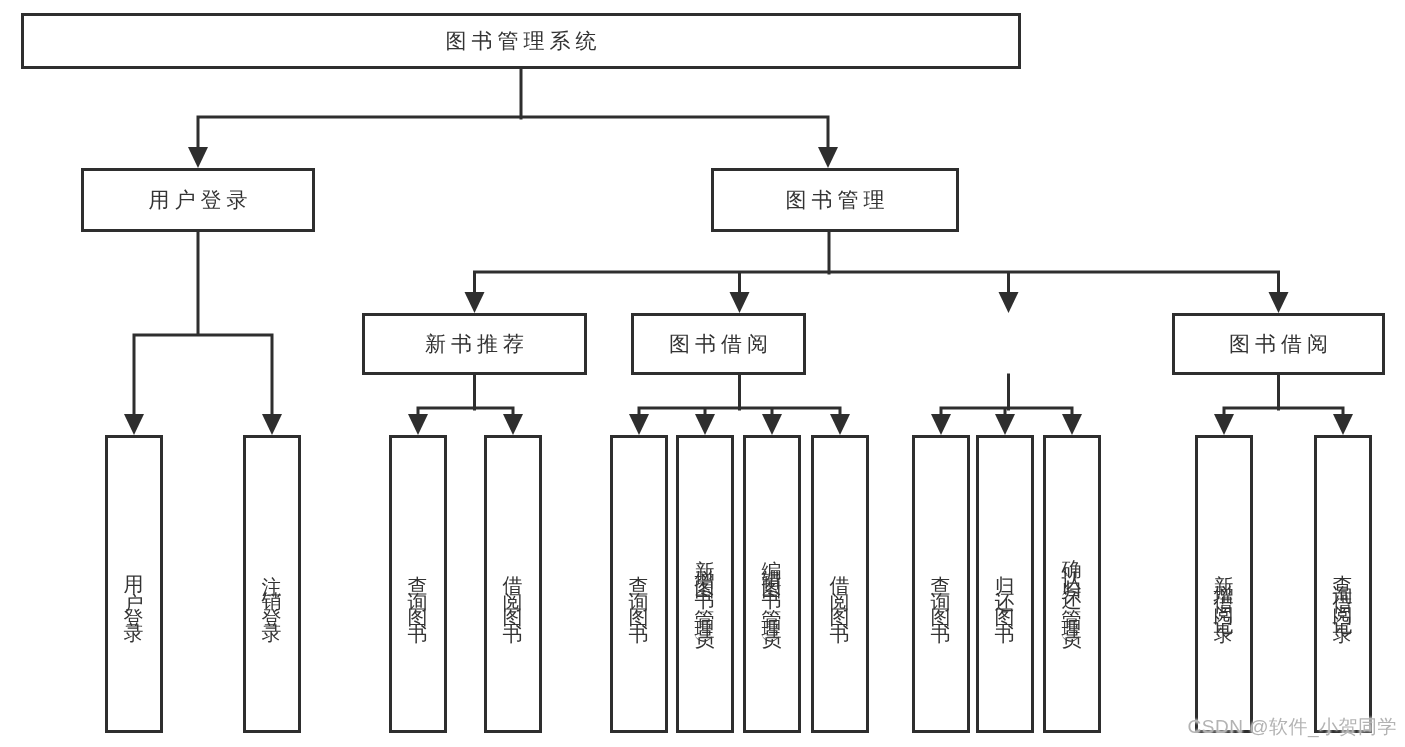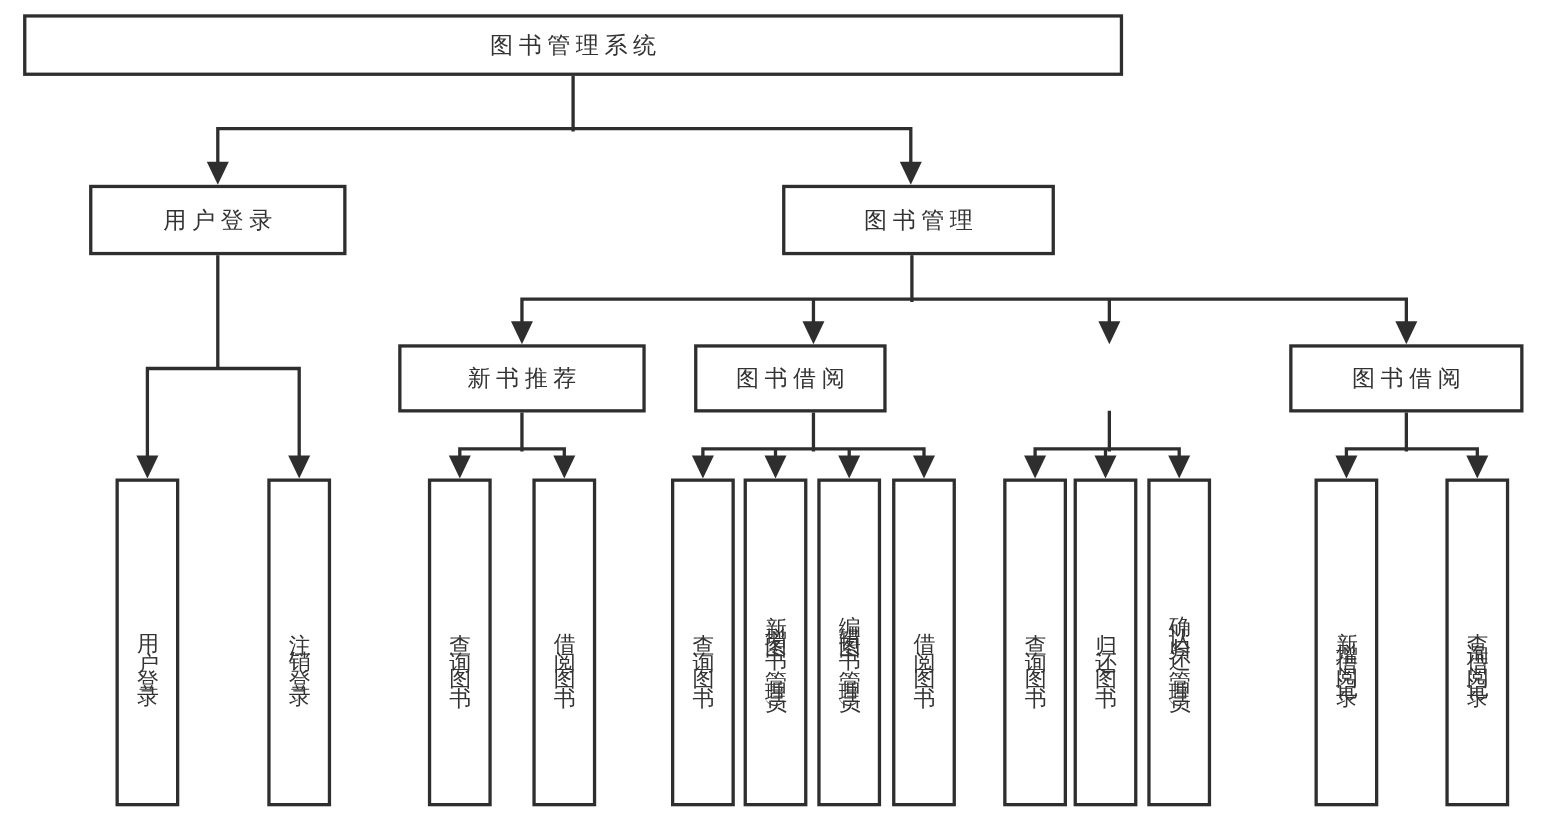--- a/index.html
+++ b/index.html
@@ -156,14 +156,15 @@
   <div class="vbox" style="left:1043px">
     <span class="vtext long">确认归还（管理员）</span>
   </div>
   <div class="vbox" style="left:1195px">
     <span class="vtext long">新增借阅记录</span>
   </div>
   <div class="vbox" style="left:1314px">
     <span class="vtext long">查询借阅记录</span>
   </div>
 
+  <div class="watermark">CSDN @软件_小贺同学</div>
 
 </div>
 
 </body></html>

